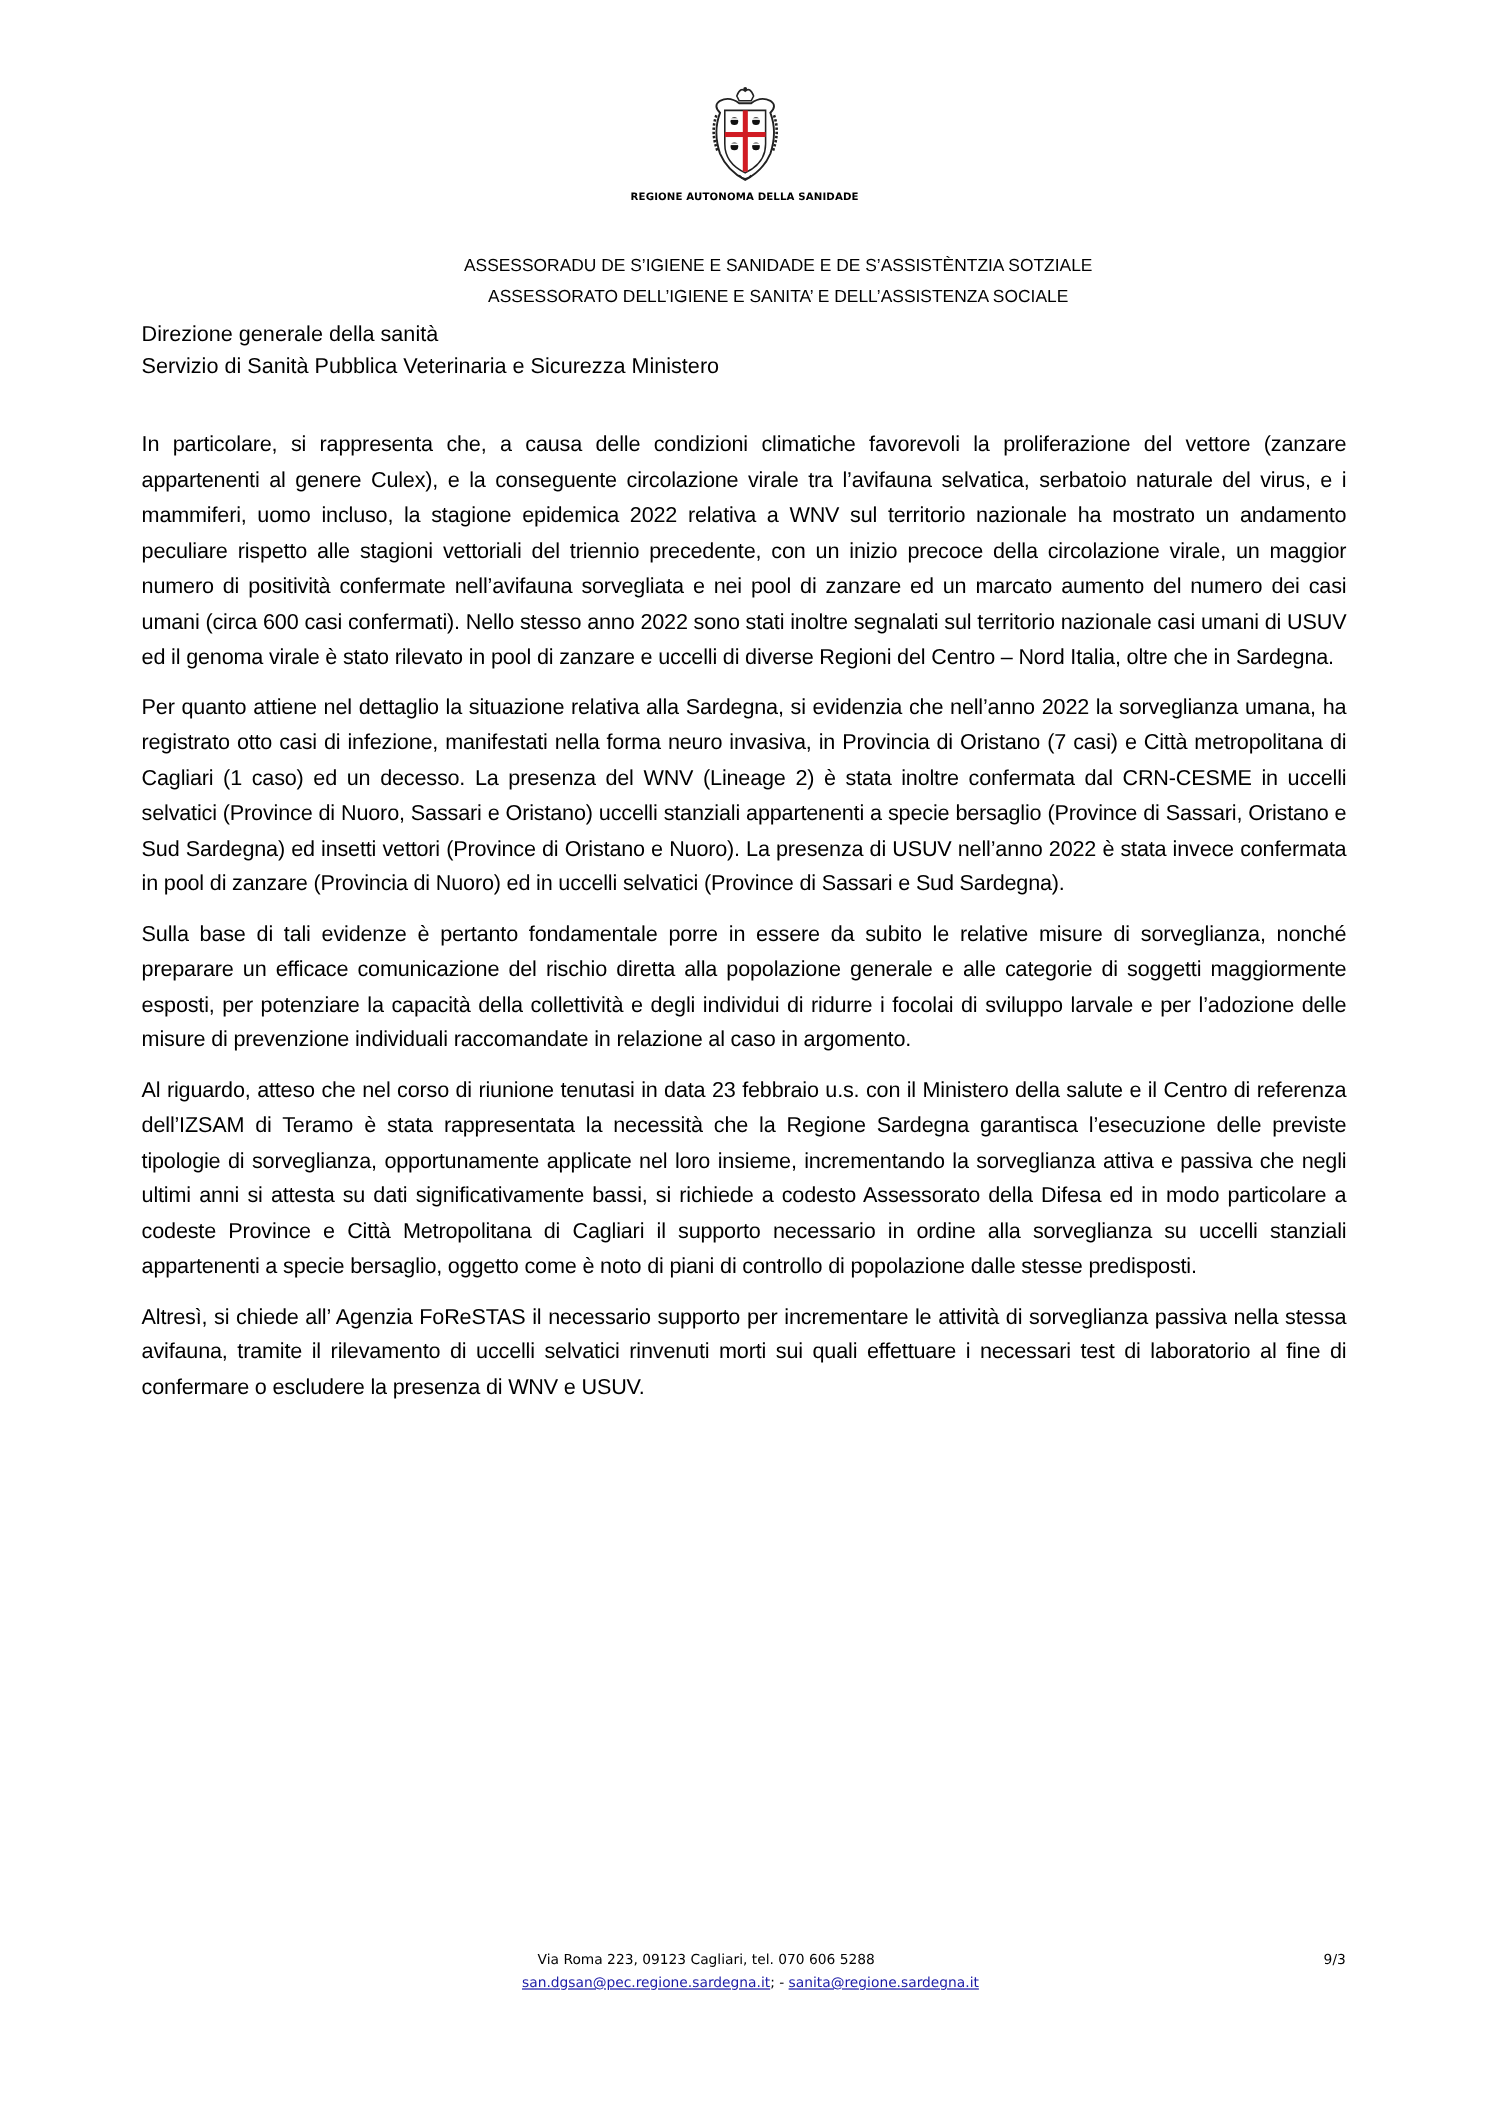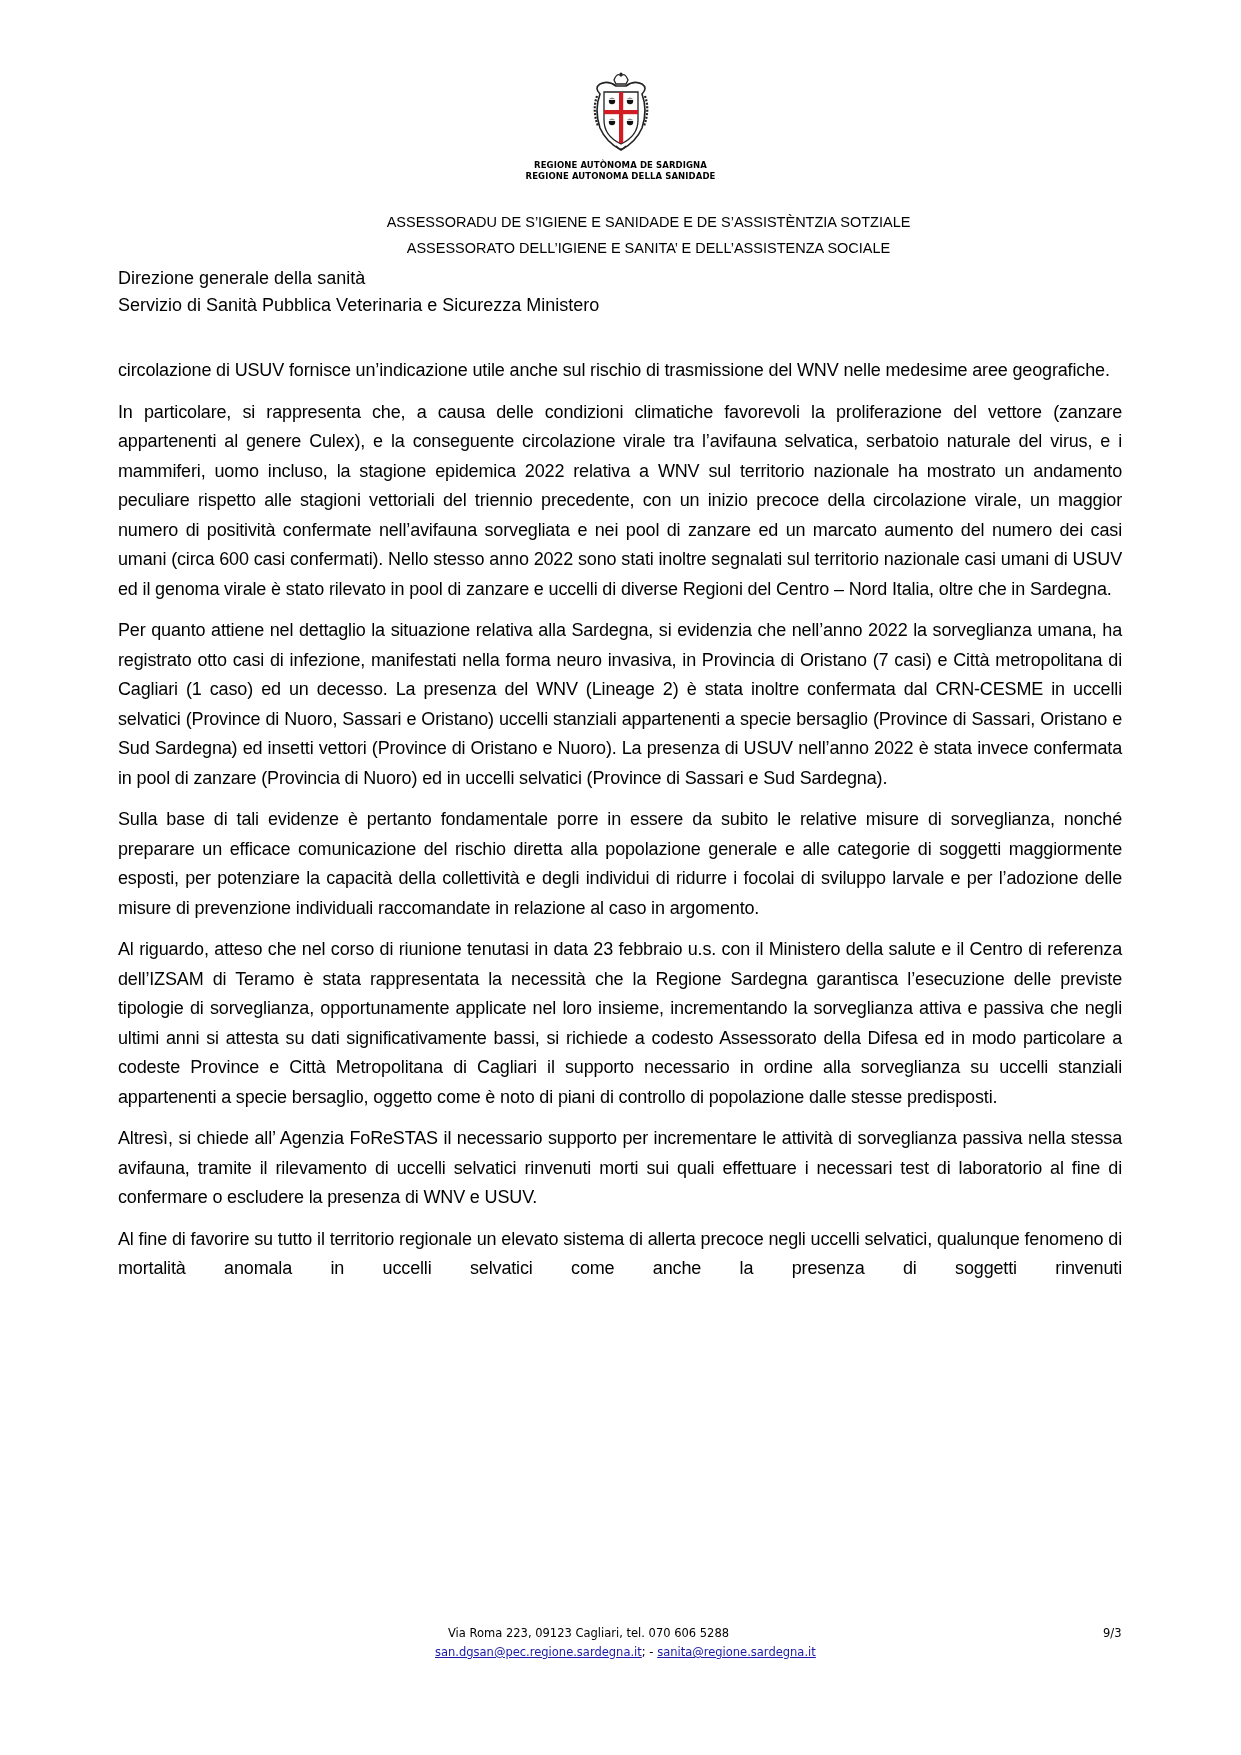--- a/index.html
+++ b/index.html
@@ -136,38 +136,35 @@
       <circle cx="22" cy="52" r="3.2" fill="#111"></circle>
       <rect x="18" y="49.5" width="8" height="1.4" fill="#fff"></rect>
       <circle cx="40" cy="52" r="3.2" fill="#111"></circle>
       <rect x="36" y="49.5" width="8" height="1.4" fill="#fff"></rect>
 
       <path d="M26 76 Q31 82 36 76" fill="none" stroke="#222" stroke-width="1.2"></path>
     </svg>
   </div>
 
   <div class="region-names">
-    <div>REGIONE AUTÒNOMA DE SARDIGNA</div>
     <div>REGIONE AUTONOMA DELLA SANIDADE</div>
   </div>
 
   <div class="assessorato sardo">ASSESSORADU DE S’IGIENE E SANIDADE E DE S’ASSISTÈNTZIA SOTZIALE</div>
   <div class="assessorato ital">ASSESSORATO DELL’IGIENE E SANITA’ E DELL’ASSISTENZA SOCIALE</div>
 
   <div class="direzione l1">Direzione generale della sanità</div>
   <div class="direzione l2">Servizio di Sanità Pubblica Veterinaria e Sicurezza Ministero</div>
 
   <div class="body-text">
-    <p>circolazione di USUV fornisce un’indicazione utile anche sul rischio di trasmissione del WNV nelle medesime aree geografiche.</p>
     <p>In particolare, si rappresenta che, a causa delle condizioni climatiche favorevoli la proliferazione del vettore (zanzare appartenenti al genere Culex), e la conseguente circolazione virale tra l’avifauna selvatica, serbatoio naturale del virus, e i mammiferi, uomo incluso, la stagione epidemica 2022 relativa a WNV sul territorio nazionale ha mostrato un andamento peculiare rispetto alle stagioni vettoriali del triennio precedente, con un inizio precoce della circolazione virale, un maggior numero di positività confermate nell’avifauna sorvegliata e nei pool di zanzare ed un marcato aumento del numero dei casi umani (circa 600 casi confermati). Nello stesso anno 2022 sono stati inoltre segnalati sul territorio nazionale casi umani di USUV ed il genoma virale è stato rilevato in pool di zanzare e uccelli di diverse Regioni del Centro – Nord Italia, oltre che in Sardegna.</p>
     <p>Per quanto attiene nel dettaglio la situazione relativa alla Sardegna, si evidenzia che nell’anno 2022 la sorveglianza umana, ha registrato otto casi di infezione, manifestati nella forma neuro invasiva, in Provincia di Oristano (7 casi) e Città metropolitana di Cagliari (1 caso) ed un decesso. La presenza del WNV (Lineage 2) è stata inoltre confermata dal CRN-CESME in uccelli selvatici (Province di Nuoro, Sassari e Oristano) uccelli stanziali appartenenti a specie bersaglio (Province di Sassari, Oristano e Sud Sardegna) ed insetti vettori (Province di Oristano e Nuoro). La presenza di USUV nell’anno 2022 è stata invece confermata in pool di zanzare (Provincia di Nuoro) ed in uccelli selvatici (Province di Sassari e Sud Sardegna).</p>
     <p>Sulla base di tali evidenze è pertanto fondamentale porre in essere da subito le relative misure di sorveglianza, nonché preparare un efficace comunicazione del rischio diretta alla popolazione generale e alle categorie di soggetti maggiormente esposti, per potenziare la capacità della collettività e degli individui di ridurre i focolai di sviluppo larvale e per l’adozione delle misure di prevenzione individuali raccomandate in relazione al caso in argomento.</p>
     <p>Al riguardo, atteso che nel corso di riunione tenutasi in data 23 febbraio u.s. con il Ministero della salute e il Centro di referenza dell’IZSAM di Teramo è stata rappresentata la necessità che la Regione Sardegna garantisca l’esecuzione delle previste tipologie di sorveglianza, opportunamente applicate nel loro insieme, incrementando la sorveglianza attiva e passiva che negli ultimi anni si attesta su dati significativamente bassi, si richiede a codesto Assessorato della Difesa ed in modo particolare a codeste Province e Città Metropolitana di Cagliari il supporto necessario in ordine alla sorveglianza su uccelli stanziali appartenenti a specie bersaglio, oggetto come è noto di piani di controllo di popolazione dalle stesse predisposti.</p>
     <p>Altresì, si chiede all’ Agenzia FoReSTAS il necessario supporto per incrementare le attività di sorveglianza passiva nella stessa avifauna, tramite il rilevamento di uccelli selvatici rinvenuti morti sui quali effettuare i necessari test di laboratorio al fine di confermare o escludere la presenza di WNV e USUV.</p>
-    <p style="text-align-last: justify;">Al fine di favorire su tutto il territorio regionale un elevato sistema di allerta precoce negli uccelli selvatici, qualunque fenomeno di mortalità anomala in uccelli selvatici come anche la presenza di soggetti rinvenuti</p>
   </div>
 
   <div class="footer">
     <div class="footer-address">Via Roma 223, 09123 Cagliari, tel. 070 606 5288</div>
     <div class="footer-page">9/3</div>
     <div class="footer-emails">
       <a>san.dgsan@pec.regione.sardegna.it</a><span class="sep">; - </span><a>sanita@regione.sardegna.it</a>
     </div>
   </div>
 

